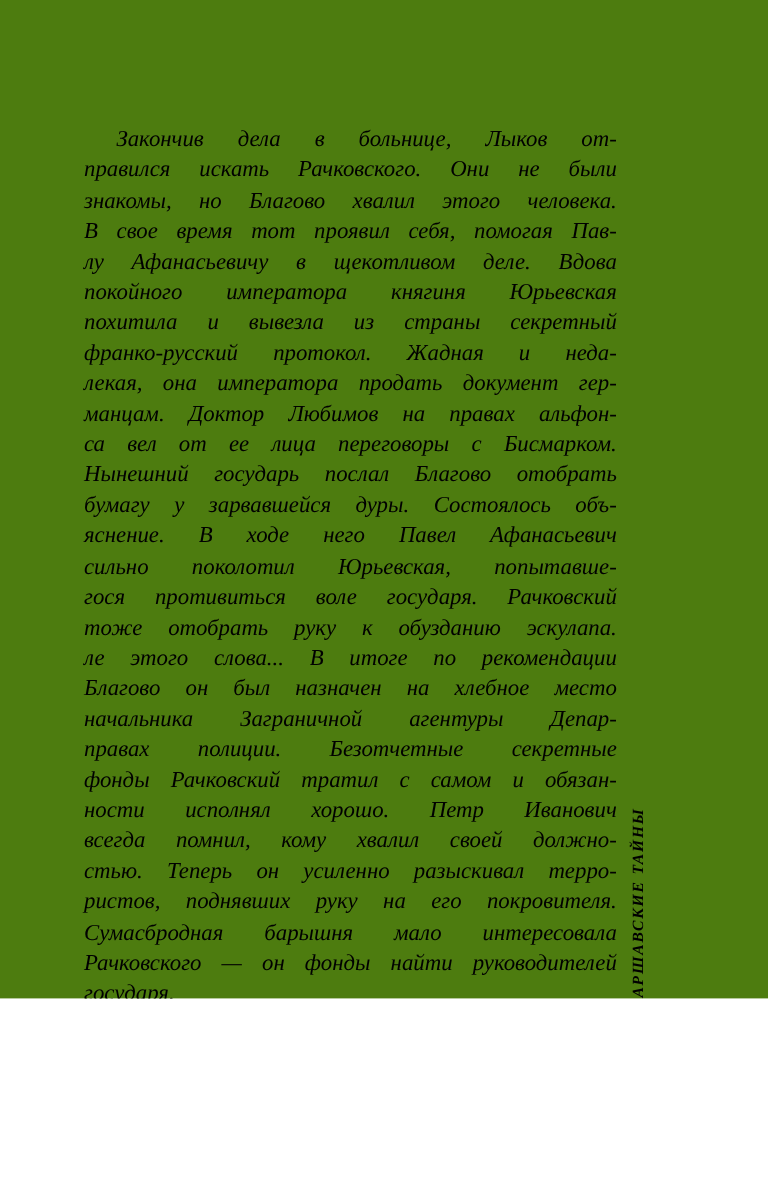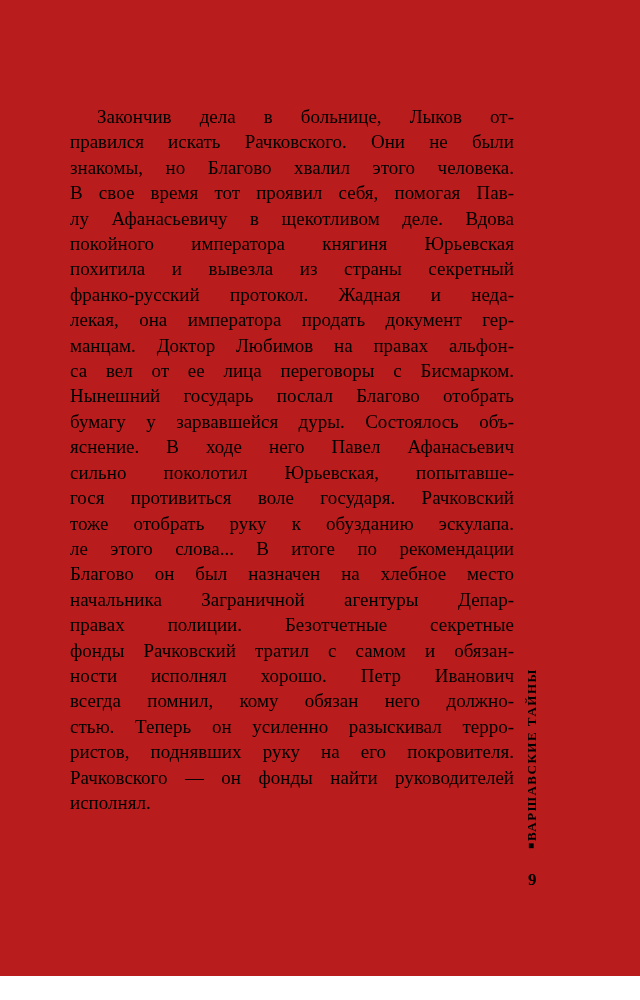--- a/index.html
+++ b/index.html
@@ -9,23 +9,24 @@
   body {
     width: 640px;
     height: 1000px;
     font-family: "Liberation Serif", serif;
     color: #000000;
     position: relative;
   }
   .book-page {
     position: relative;
     width: 640px;
-    height: 976px;
-    background: #b91c1c;
+    height: 832px;
+    background: #4d7c0f;
     overflow: hidden;
+    font-style: italic;
   }
   .text-block {
     position: absolute;
     left: 70px;
     top: 104px;
     width: 444px;
   }
   .line {
     font-size: 19px;
     line-height: 25.4px;
@@ -88,25 +89,26 @@
       <div class="line">яснение. В ходе него Павел Афанасьевич</div>
       <div class="line">сильно поколотил Юрьевская, попытавше-</div>
       <div class="line">гося противиться воле государя. Рачковский</div>
       <div class="line">тоже отобрать руку к обузданию эскулапа.</div>
       <div class="line">ле этого слова... В итоге по рекомендации</div>
       <div class="line">Благово он был назначен на хлебное место</div>
       <div class="line">начальника Заграничной агентуры Депар-</div>
       <div class="line">правах полиции. Безотчетные секретные</div>
       <div class="line">фонды Рачковский тратил с самом и обязан-</div>
       <div class="line">ности исполнял хорошо. Петр Иванович</div>
-      <div class="line">всегда помнил, кому обязан него должно-</div>
+      <div class="line">всегда помнил, кому хвалил своей должно-</div>
       <div class="line">стью. Теперь он усиленно разыскивал терро-</div>
       <div class="line">ристов, поднявших руку на его покровителя.</div>
+      <div class="line">Сумасбродная барышня мало интересовала</div>
       <div class="line">Рачковского — он фонды найти руководителей</div>
-      <div class="line line-last">исполнял.</div>
+      <div class="line line-last">государя.</div>
     </div>
 
   <div class="sidebar-title">
     <span class="marker">■</span><span>ВАРШАВСКИЕ ТАЙНЫ</span>
   </div>
 
   <div class="page-number">9</div>
 
 </div>
 

